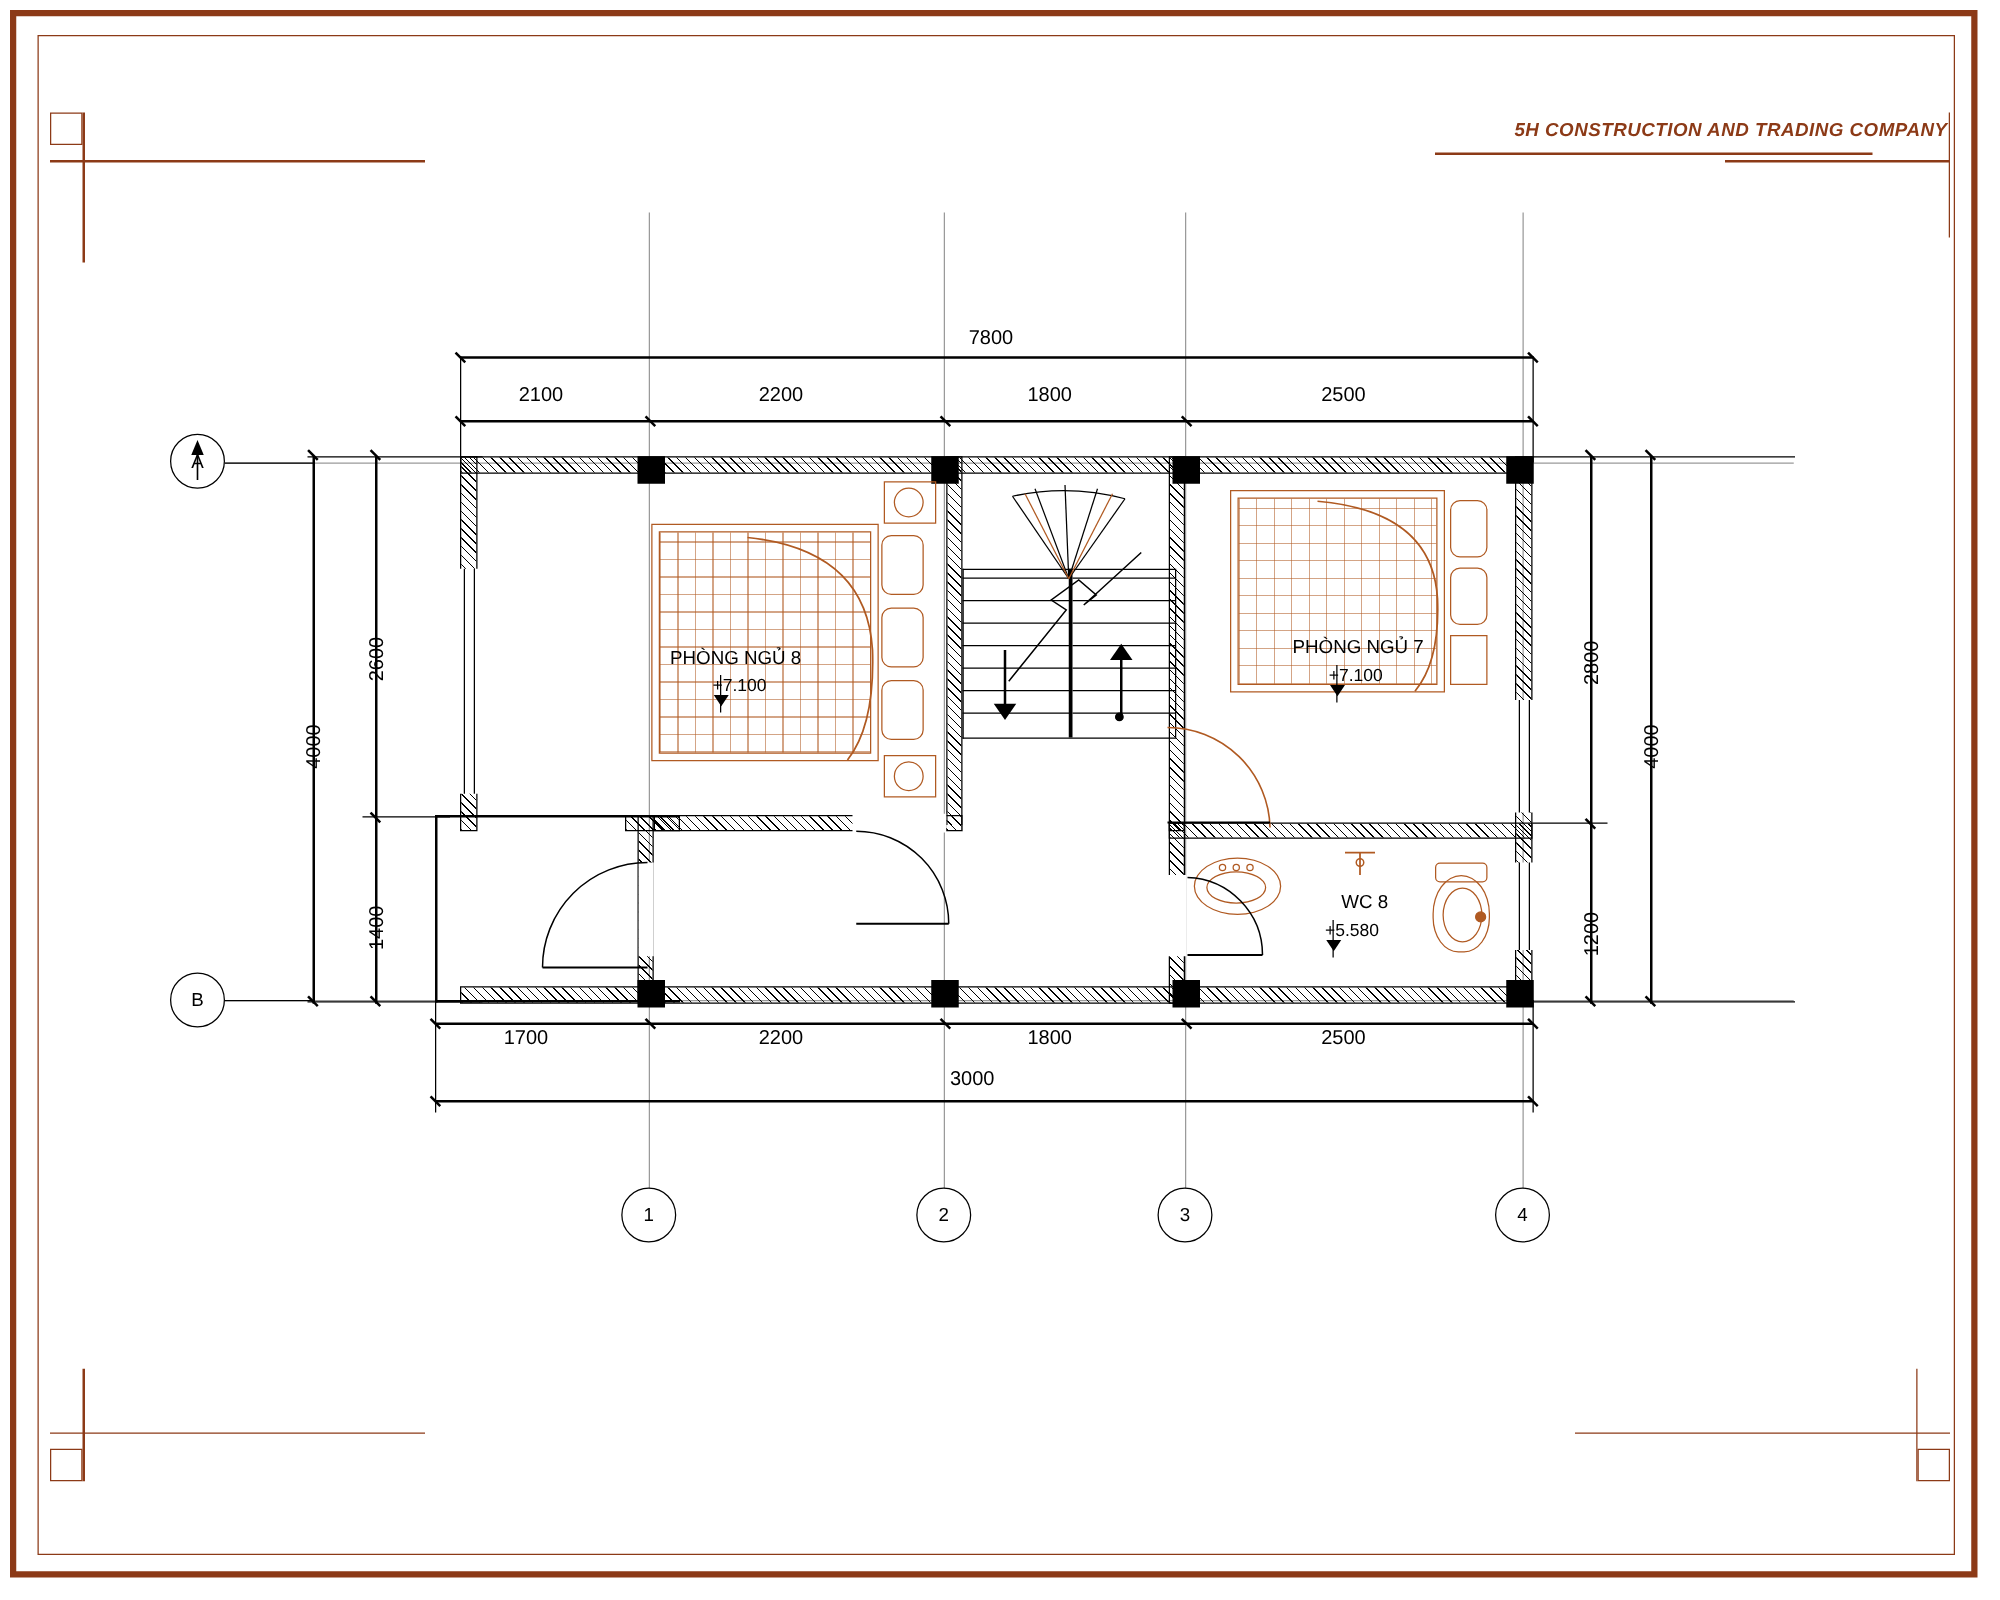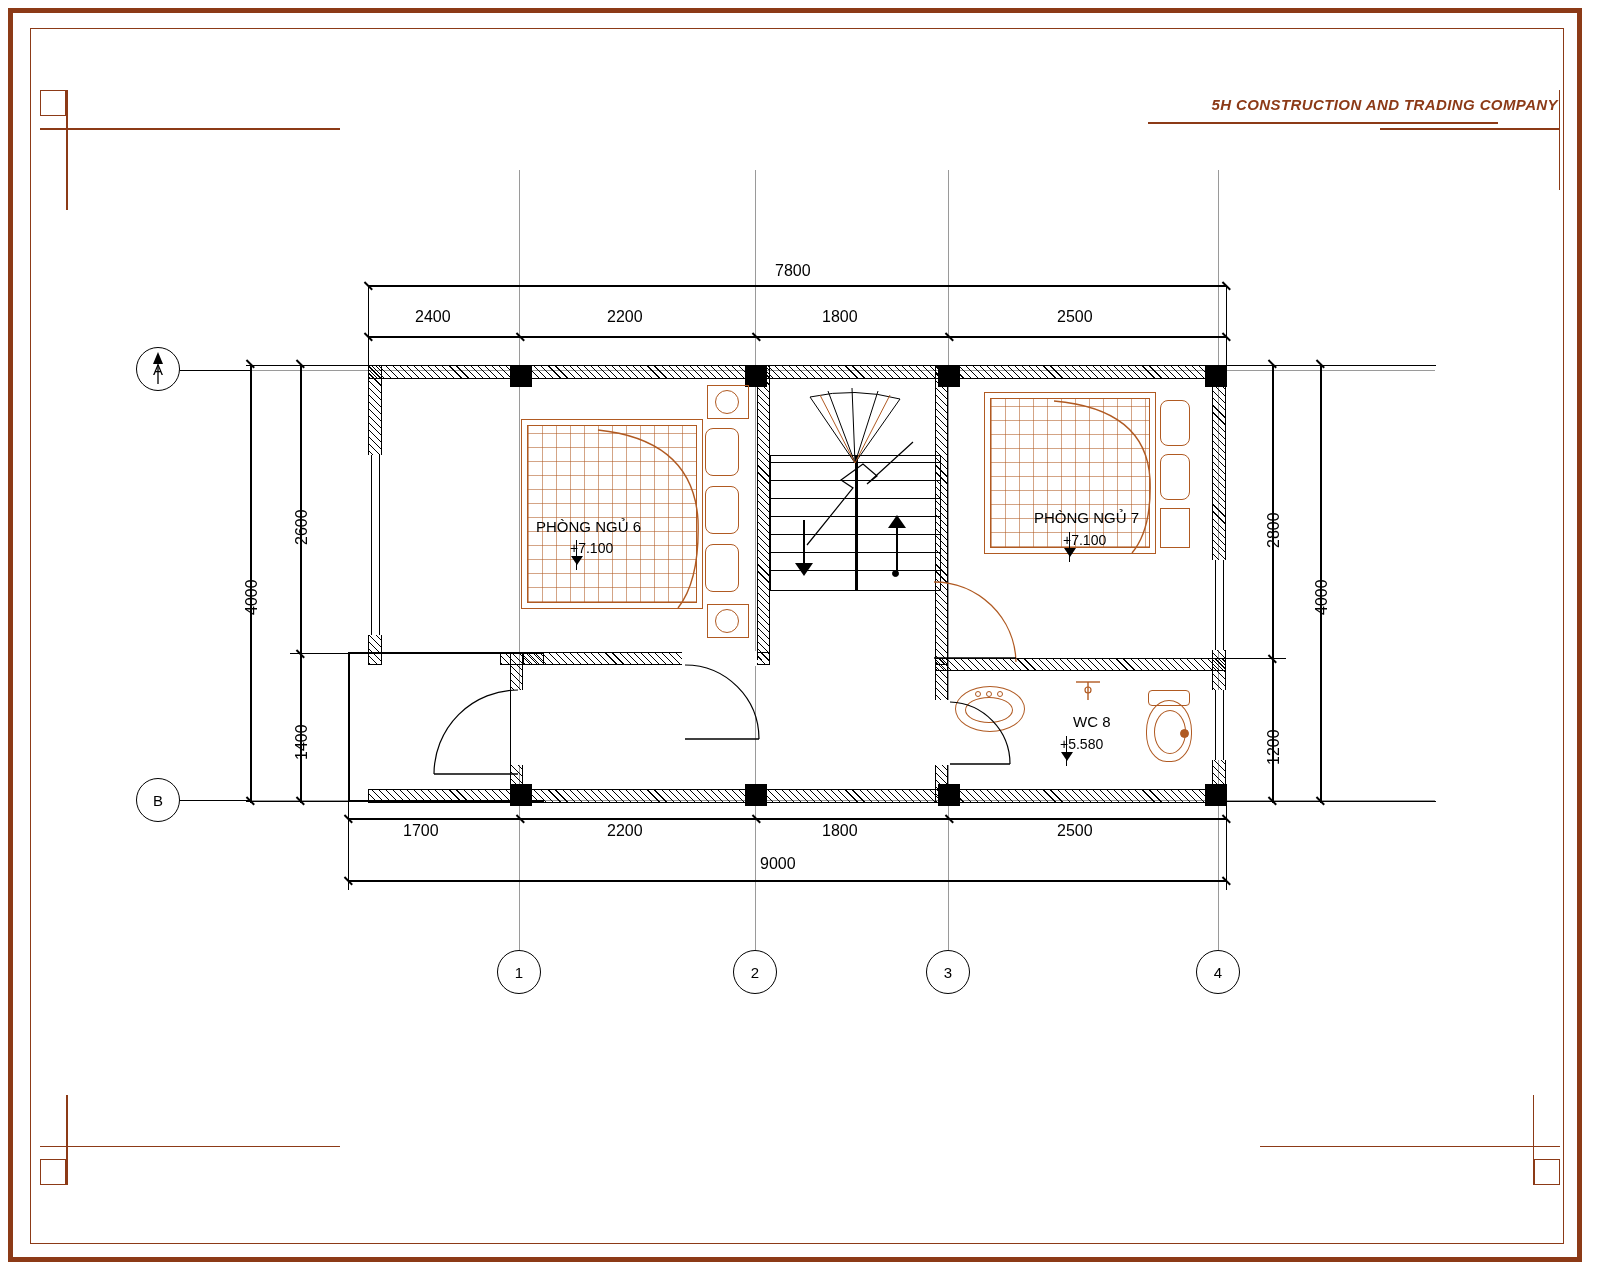--- a/index.html
+++ b/index.html
@@ -292,21 +292,21 @@
     <path d="M8 10 q95 10 100 90 q2 60 -20 88" stroke="#b05a22" stroke-width="1.4" fill="#fff" fill-opacity="0"></path>
   </svg>
   <div class="furn" style="left:705px;top:428px;width:34px;height:48px;border-radius:8px;"></div>
   <div class="furn" style="left:705px;top:486px;width:34px;height:48px;border-radius:8px;"></div>
   <div class="furn" style="left:705px;top:544px;width:34px;height:48px;border-radius:8px;"></div>
   <div class="furn" style="left:707px;top:385px;width:42px;height:34px;"></div>
   <div class="furn" style="left:715px;top:390px;width:24px;height:24px;border-radius:50%;"></div>
   <div class="furn" style="left:707px;top:604px;width:42px;height:34px;"></div>
   <div class="furn" style="left:715px;top:609px;width:24px;height:24px;border-radius:50%;"></div>
 
-  <div class="roomlbl" style="left:536px;top:518px;">PHÒNG NGỦ 6</div>
+  <div class="roomlbl" style="left:536px;top:518px;">PHÒNG NGỦ 8</div>
   <div class="lvlmark" style="left:571px;top:556px;"></div>
   <div class="ln ln-v" style="left:576px;top:540px;height:30px;"></div>
   <div class="lvl" style="left:570px;top:540px;">+7.100</div>
 
   <div class="furn-fill" style="left:990px;top:398px;width:160px;height:150px;"></div>
   <div class="furn" style="left:984px;top:392px;width:172px;height:162px;border-width:1.5px;"></div>
   <svg style="position:absolute;left:1046px;top:393px;width:115px;height:162px;">
     <path d="M8 8 q92 8 96 78 q2 50 -18 74" stroke="#b05a22" stroke-width="1.4" fill="none"></path>
   </svg>
   <div class="furn" style="left:1160px;top:400px;width:30px;height:46px;border-radius:8px;"></div>
@@ -367,21 +367,21 @@
   <div class="tick" style="left:363px;top:285px;"></div>
   <div class="tick" style="left:1221px;top:285px;"></div>
   <div class="dim" style="left:775px;top:262px;text-align:right;">7800</div>
 
   <div class="ln ln-h" style="left:368px;top:336px;width:858px;height:1.5px;"></div>
   <div class="tick" style="left:363px;top:336px;"></div>
   <div class="tick" style="left:515px;top:336px;"></div>
   <div class="tick" style="left:751px;top:336px;"></div>
   <div class="tick" style="left:944px;top:336px;"></div>
   <div class="tick" style="left:1221px;top:336px;"></div>
-  <div class="dim" style="left:415px;top:308px;">2400</div>
+  <div class="dim" style="left:415px;top:308px;">2100</div>
   <div class="dim" style="left:607px;top:308px;">2200</div>
   <div class="dim" style="left:822px;top:308px;">1800</div>
   <div class="dim" style="left:1057px;top:308px;">2500</div>
 
   <div class="ln ln-v" style="left:368px;top:285px;height:85px;"></div>
   <div class="ln ln-v" style="left:1226px;top:285px;height:85px;"></div>
 
   <div class="ln ln-h" style="left:348px;top:818px;width:878px;height:1.5px;"></div>
   <div class="tick" style="left:343px;top:818px;"></div>
   <div class="tick" style="left:515px;top:818px;"></div>
@@ -389,21 +389,21 @@
   <div class="tick" style="left:944px;top:818px;"></div>
   <div class="tick" style="left:1221px;top:818px;"></div>
   <div class="dim" style="left:403px;top:822px;">1700</div>
   <div class="dim" style="left:607px;top:822px;">2200</div>
   <div class="dim" style="left:822px;top:822px;">1800</div>
   <div class="dim" style="left:1057px;top:822px;">2500</div>
 
   <div class="ln ln-h" style="left:348px;top:880px;width:878px;height:1.5px;"></div>
   <div class="tick" style="left:343px;top:880px;"></div>
   <div class="tick" style="left:1221px;top:880px;"></div>
-  <div class="dim" style="left:760px;top:855px;">9000</div>
+  <div class="dim" style="left:760px;top:855px;">3000</div>
 
   <div class="ln ln-v" style="left:348px;top:800px;height:90px;"></div>
   <div class="ln ln-v" style="left:1226px;top:800px;height:90px;"></div>
 
   <div class="ln ln-v" style="left:250px;top:365px;height:438px;width:1.5px;"></div>
   <div class="tick" style="left:245px;top:363px;"></div>
   <div class="tick" style="left:245px;top:800px;"></div>
   <div class="dim dim-v" style="left:243px;top:615px;">4000</div>
 
   <div class="ln ln-v" style="left:300px;top:365px;height:438px;width:1.5px;"></div>

